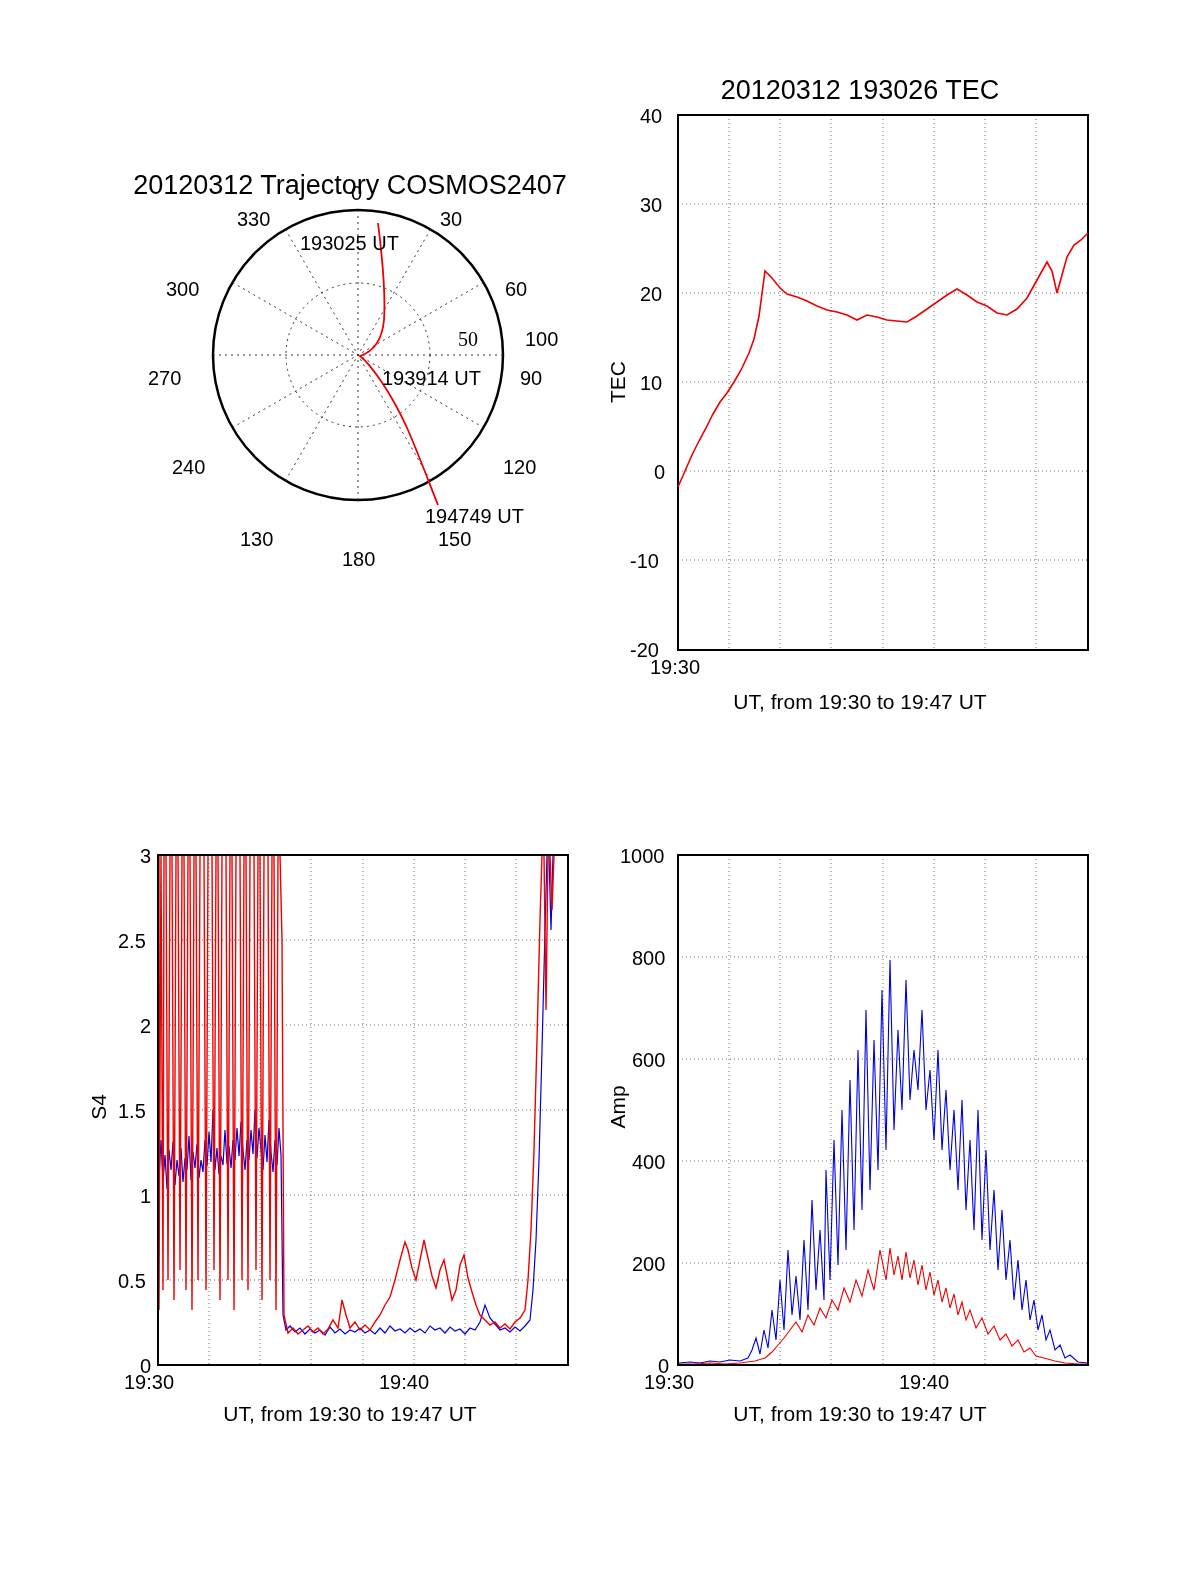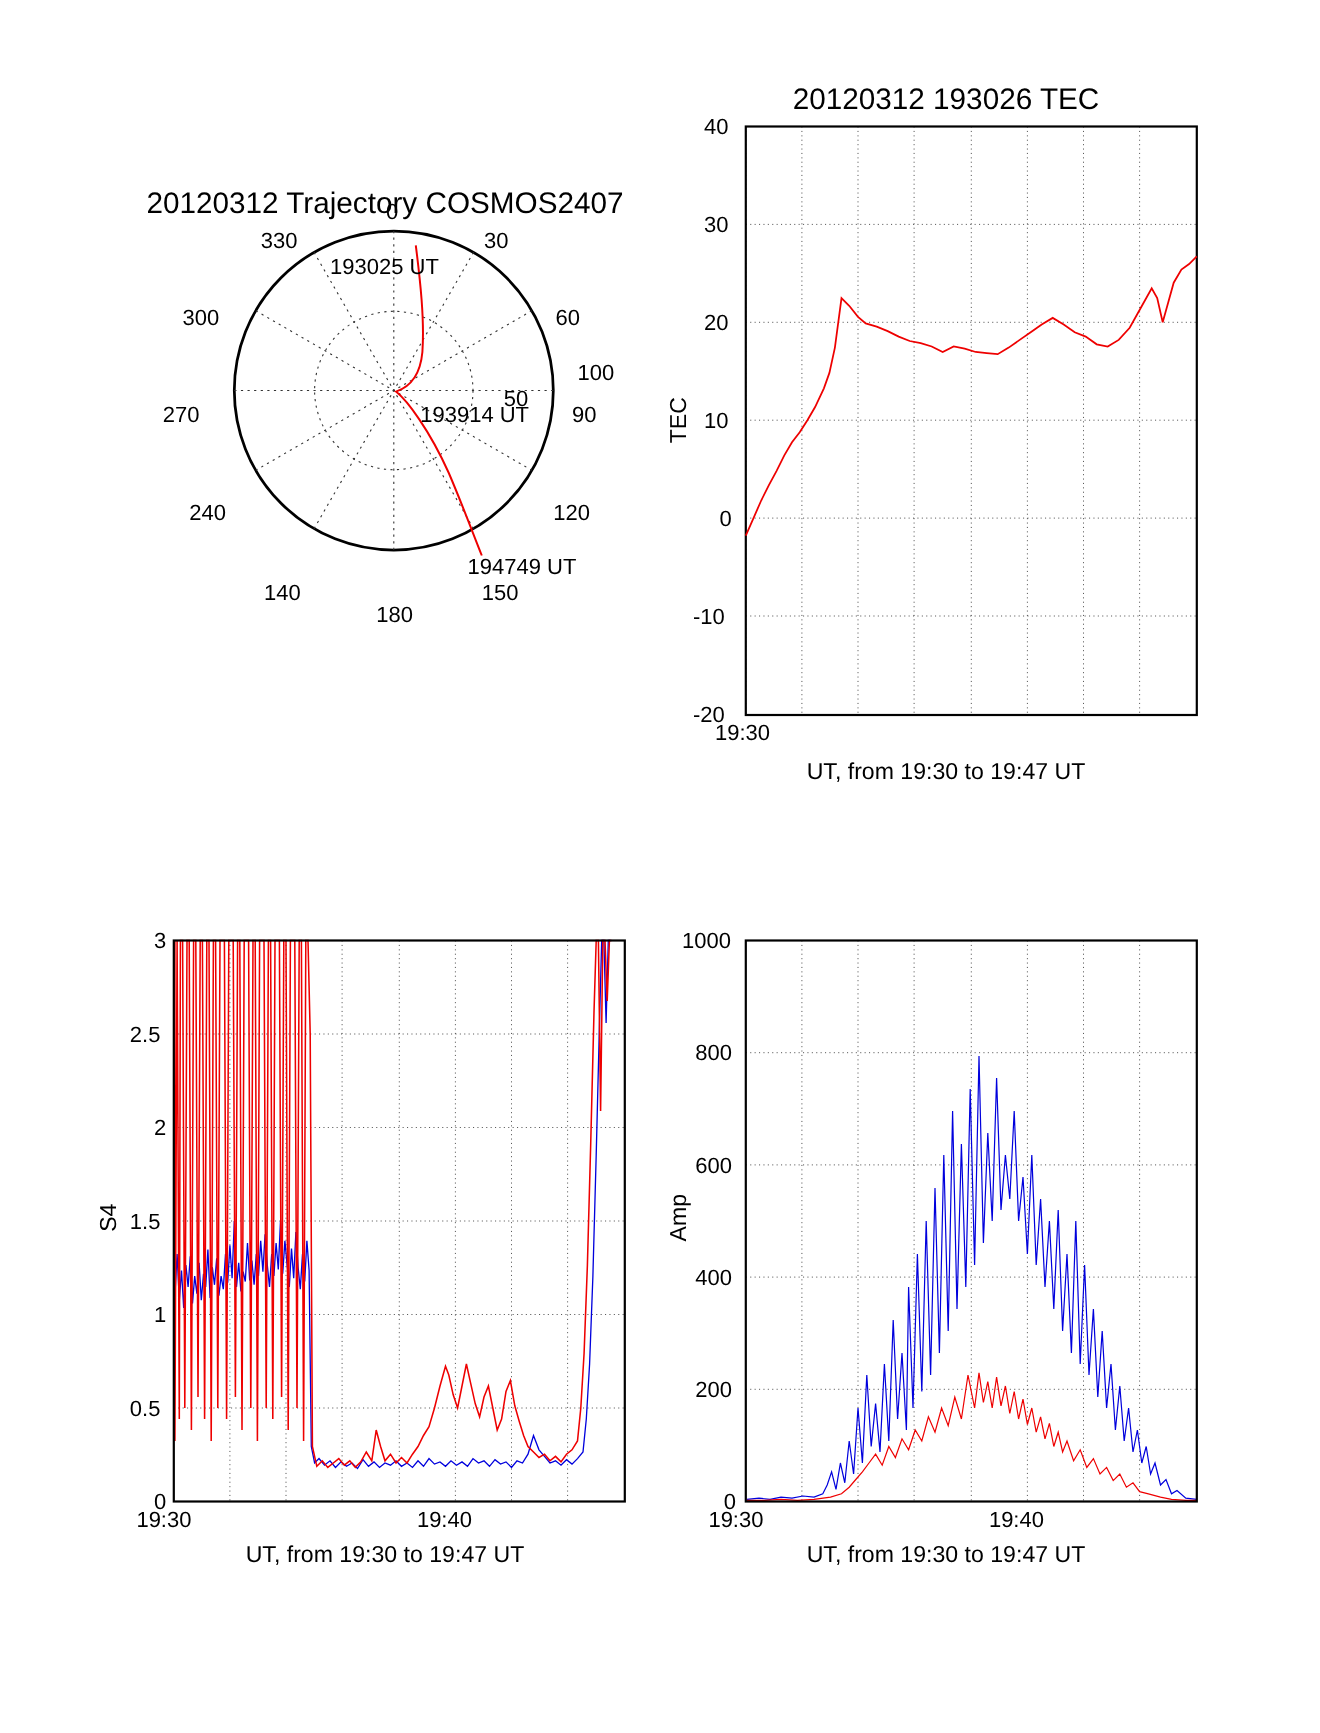--- a/index.html
+++ b/index.html
@@ -75,27 +75,27 @@
     <path d="M 258,63 C 262,95 266,130 264,160 C 262,182 252,192 240,196 C 250,204 270,230 288,270 C 300,298 310,325 318,345" fill="none" stroke="#ee0000" stroke-width="1.8"></path>
   </svg>
 
   <div class="polar-label" style="left:231px; top:22px;">0</div>
   <div class="polar-label" style="left:320px; top:48px;">30</div>
   <div class="polar-label" style="left:385px; top:118px;">60</div>
   <div class="polar-label" style="left:400px; top:207px;">90</div>
   <div class="polar-label" style="left:383px; top:296px;">120</div>
   <div class="polar-label" style="left:318px; top:368px;">150</div>
   <div class="polar-label" style="left:222px; top:388px;">180</div>
-  <div class="polar-label" style="left:120px; top:368px;">140</div>
+  <div class="polar-label" style="left:120px; top:368px;">130</div>
   <div class="polar-label" style="left:52px; top:296px;">240</div>
   <div class="polar-label" style="left:28px; top:207px;">270</div>
   <div class="polar-label" style="left:46px; top:118px;">300</div>
   <div class="polar-label" style="left:117px; top:48px;">330</div>
 
-  <div class="polar-label" style="left:338px; top:192px;">50</div>
+  <div class="polar-label" style="left:338px; top:168px;font-family:Liberation Serif, serif;">50</div>
   <div class="polar-label" style="left:405px; top:168px;">100</div>
 
   <div class="annot" style="left:180px; top:72px;">193025 UT</div>
   <div class="annot" style="left:262px; top:207px;">193914 UT</div>
   <div class="annot" style="left:305px; top:345px;">194749 UT</div>
 </div>
 
 <div class="panel" style="left:600px; top:70px; width:520px; height:650px;">
   <div class="title" style="left:0; top:5px; width:520px;">20120312 193026 TEC</div>
 

